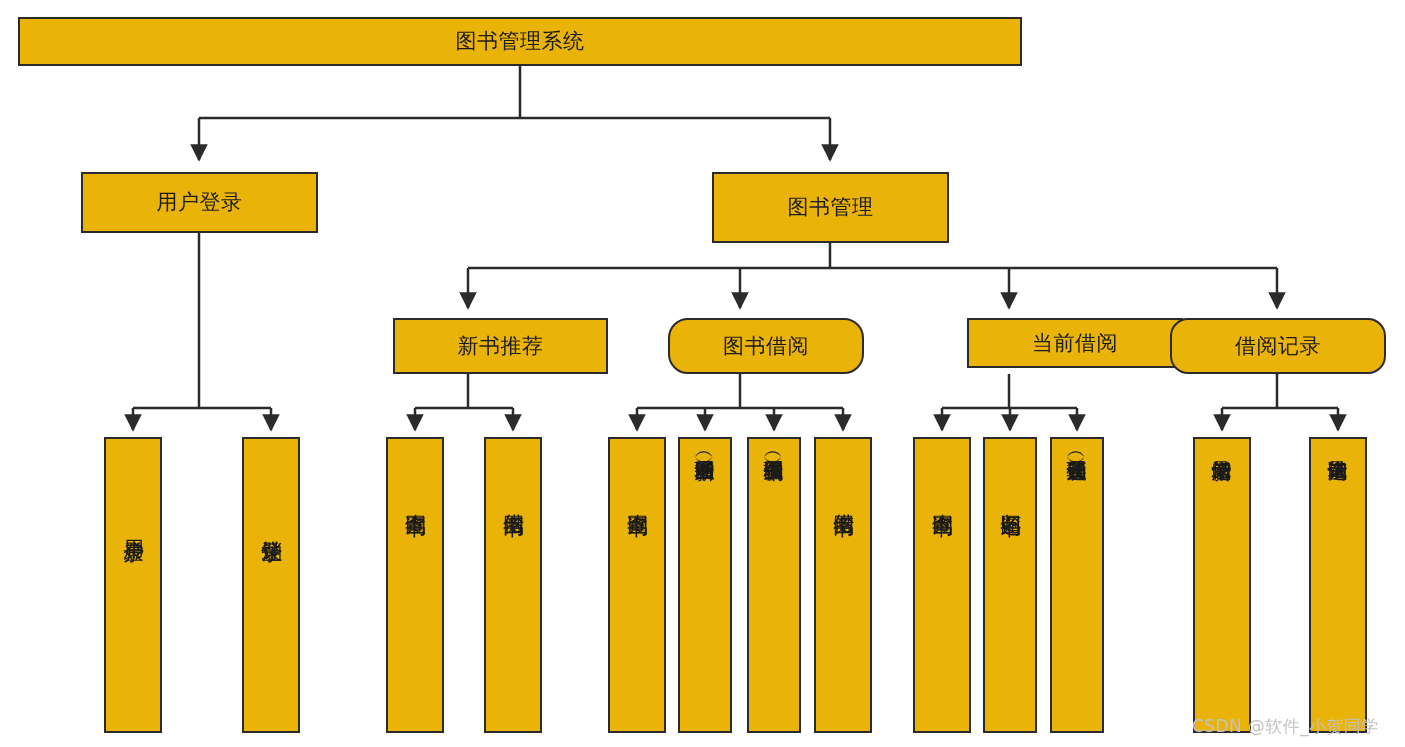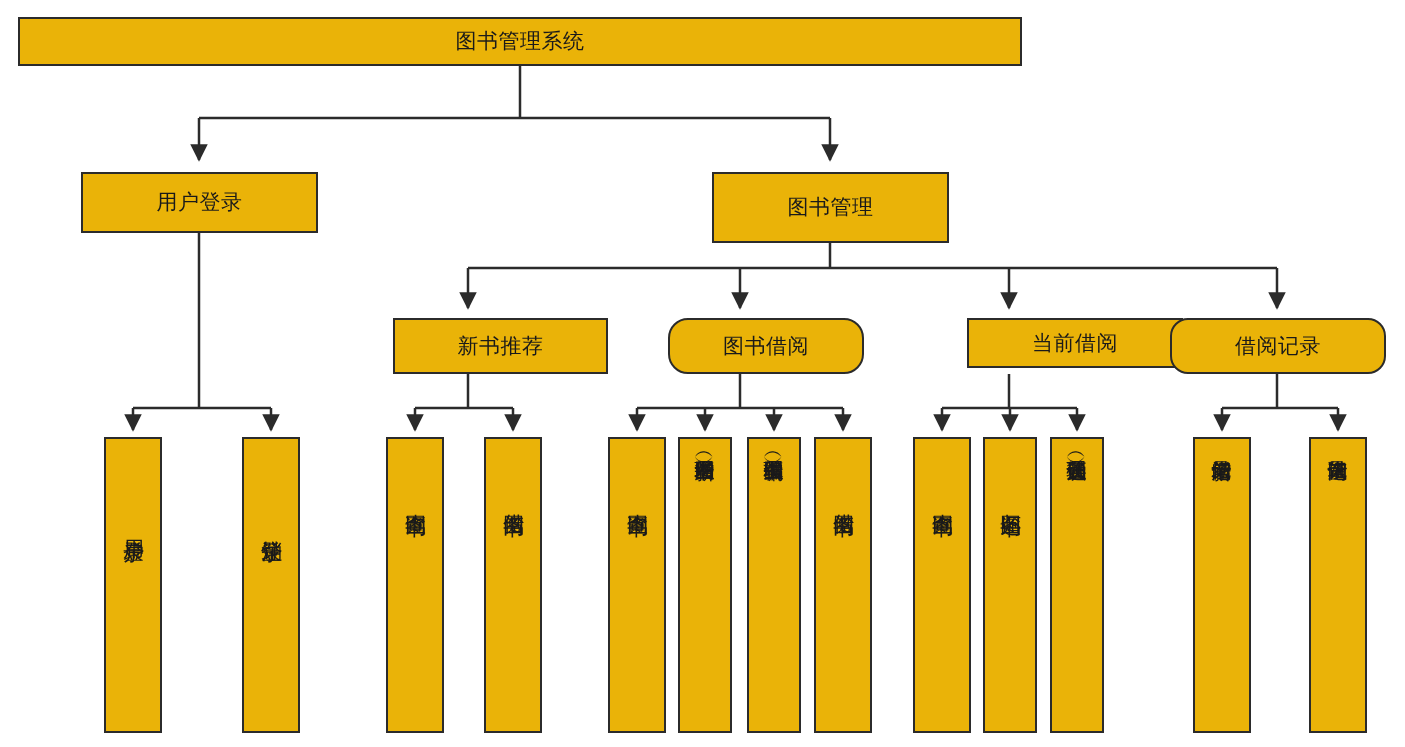--- a/index.html
+++ b/index.html
@@ -216,14 +216,15 @@
   </div>
 
   <div class="node node-v fit" style="left:1193px; top:437px; width:58px; height:296px;">
     <span class="node-label">新增借阅记录</span>
   </div>
 
   <div class="node node-v fit" style="left:1309px; top:437px; width:58px; height:296px;">
     <span class="node-label">查询借阅记录</span>
   </div>
 
+  <div class="watermark" style="left:1192px; top:715px;">CSDN @软件_小贺同学</div>
 
 </div>
 
 </body></html>

